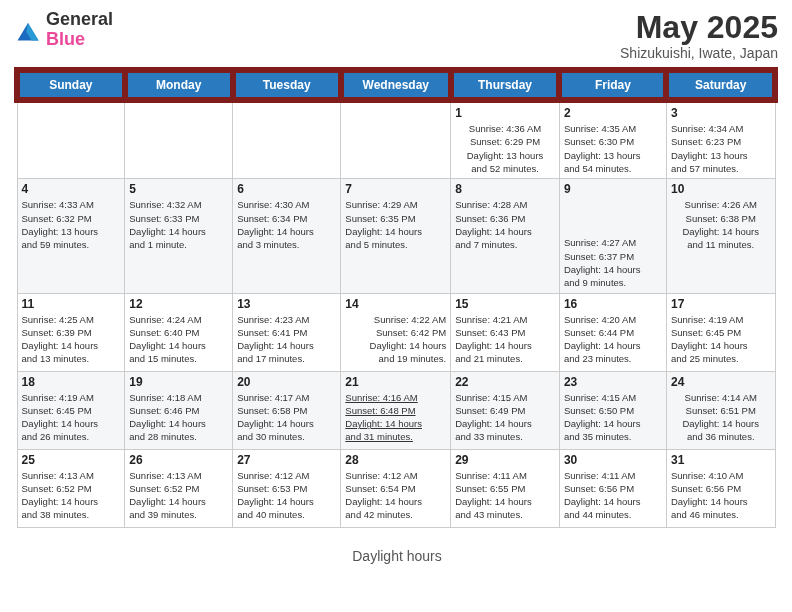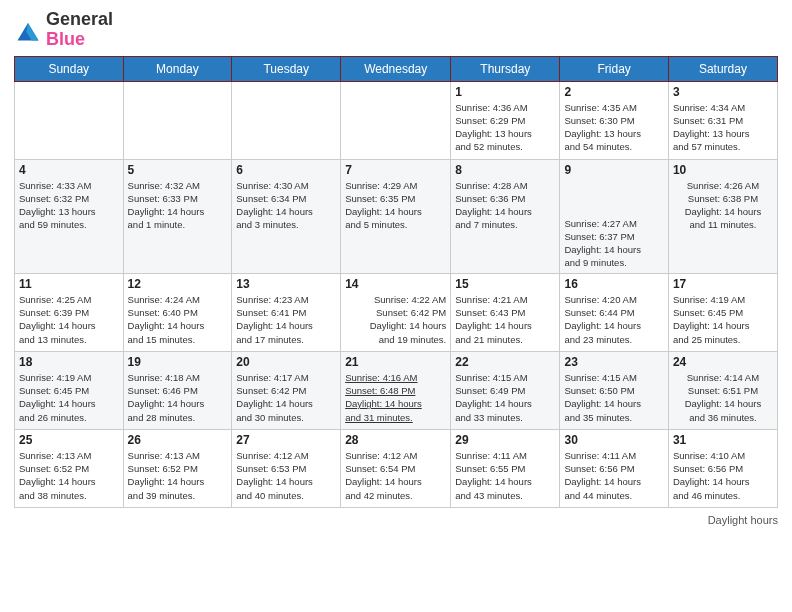--- a/index.html
+++ b/index.html
@@ -55,22 +55,22 @@
       width: 100%;
       border-collapse: collapse;
       font-size: 10.5px;
     }
     .calendar-table th {
       background: #2a7abf;
       color: #fff;
       text-align: center;
       padding: 5px 3px;
       font-size: 12px;
-      font-weight: normal;
-      border: 1px solid #7f1d1d;
+      font-weight: bold;
+      border: 6px solid #7f1d1d;
     }
     .calendar-table td {
       border: 1px solid #ccc;
       vertical-align: top;
       padding: 3px 4px;
       width: 113px;
       height: 78px;
       background: #fff;
     }
     .calendar-table tr:nth-child(even) td {
@@ -87,42 +87,46 @@
     }
     .day-info {
       font-size: 9.5px;
       color: #333;
       line-height: 1.4;
     }
     .empty-cell {
       background: #fff !important;
     }
     .footer {
-      margin-top: 6px;
-      font-size: 11px;
+      margin-top: 20px;
+      font-size: 14px;
       color: #555;
-      text-align: right;
+      text-align: center;
       padding-left: 2px;
     }
   </style>
 </head>
 <body>
 
 <div class="page">
   <div class="header">
     <div class="logo">
       <svg class="logo-icon" viewBox="0 0 32 32" xmlns="http://www.w3.org/2000/svg">
         <polygon points="4,28 16,8 28,28" fill="#1a6bbf"></polygon>
         <polygon points="16,8 28,28 20,28 14,18" fill="#2a9ad4"></polygon>
       </svg>
       <div class="logo-text">
         <span class="logo-general">General</span><br>
         <span class="logo-blue">Blue</span>
       </div>
     </div>
+    <div class="title-block">
+      <div class="month-title">May 2025</div>
+      <div class="subtitle">Shizukuishi, Iwate, Japan</div>
+    </div>
   </div>
 
   <table class="calendar-table">
     <thead>
       <tr>
       <th>Sunday</th>
           <th>Monday</th>
           <th>Tuesday</th>
           <th>Wednesday</th>
           <th>Thursday</th>
@@ -131,36 +135,36 @@
         </tr>
     </thead>
     <tbody id="calendar-body">
     <tr>
           <td class="empty-cell"></td>
           <td class="empty-cell"></td>
           <td class="empty-cell"></td>
           <td class="empty-cell"></td>
           <td>
             <div class="day-number">1</div>
-            <div class="day-info" style="white-space: pre-line;">Sunrise: 4:36 AM
+            <div class="day-info" style="white-space: pre-line; text-align: center;">Sunrise: 4:36 AM
 Sunset: 6:29 PM
 Daylight: 13 hours
 and 52 minutes.</div>
           </td>
           <td>
             <div class="day-number">2</div>
             <div class="day-info" style="white-space: pre-line;">Sunrise: 4:35 AM
 Sunset: 6:30 PM
 Daylight: 13 hours
 and 54 minutes.</div>
           </td>
           <td>
             <div class="day-number">3</div>
             <div class="day-info" style="white-space: pre-line;">Sunrise: 4:34 AM
-Sunset: 6:31 PM
+Sunset: 6:23 PM
 Daylight: 13 hours
 and 57 minutes.</div>
           </td>
         </tr>
         <tr>
           <td>
             <div class="day-number">4</div>
             <div class="day-info" style="white-space: pre-line;">Sunrise: 4:33 AM
 Sunset: 6:32 PM
 Daylight: 13 hours
@@ -271,21 +275,21 @@
           <td>
             <div class="day-number">19</div>
             <div class="day-info" style="white-space: pre-line;">Sunrise: 4:18 AM
 Sunset: 6:46 PM
 Daylight: 14 hours
 and 28 minutes.</div>
           </td>
           <td>
             <div class="day-number">20</div>
             <div class="day-info" style="white-space: pre-line;">Sunrise: 4:17 AM
-Sunset: 6:42 PM
+Sunset: 6:58 PM
 Daylight: 14 hours
 and 30 minutes.</div>
           </td>
           <td>
             <div class="day-number">21</div>
             <div class="day-info" style="white-space: pre-line; text-decoration: underline;">Sunrise: 4:16 AM
 Sunset: 6:48 PM
 Daylight: 14 hours
 and 31 minutes.</div>
           </td>

